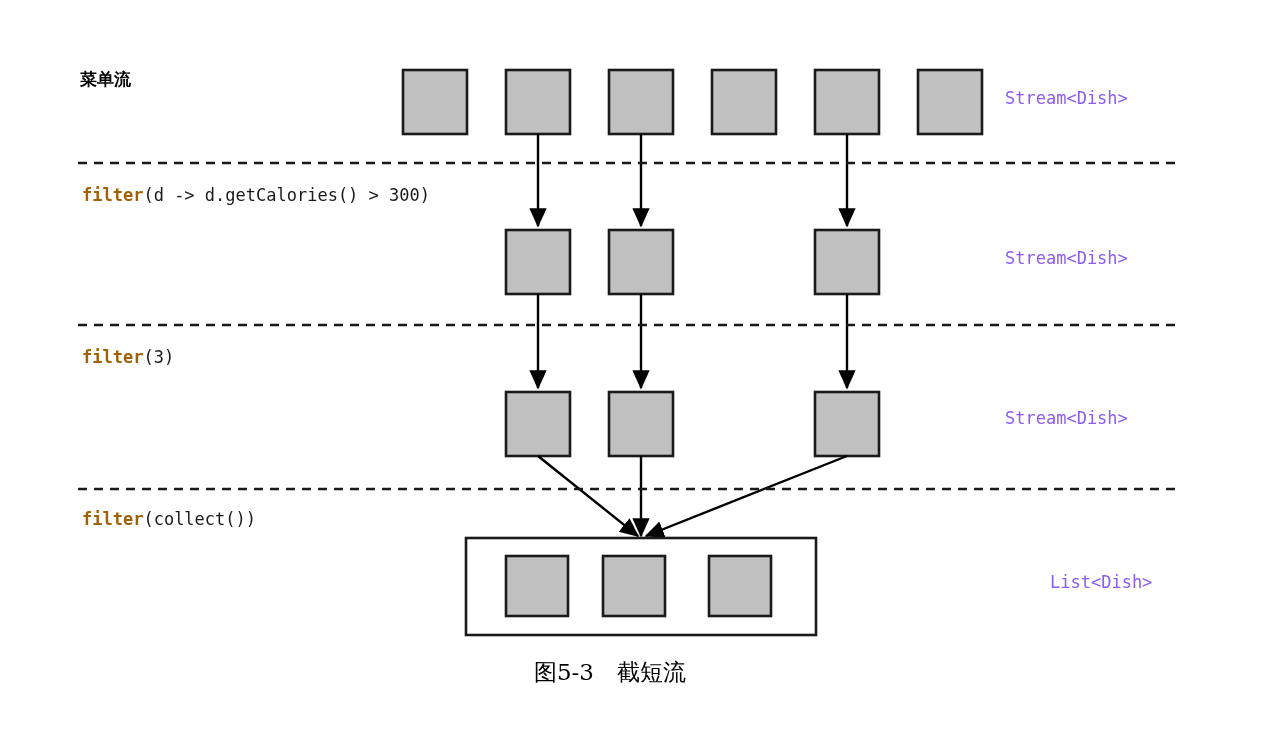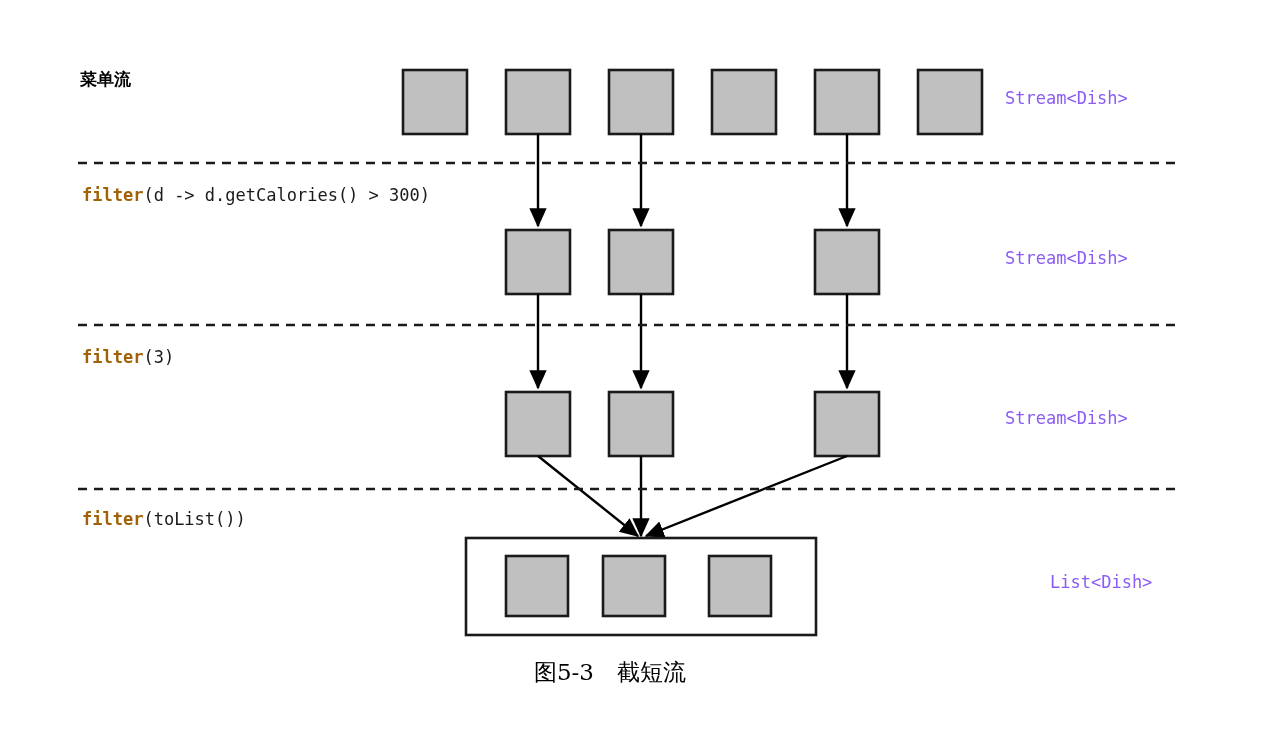--- a/index.html
+++ b/index.html
@@ -72,21 +72,21 @@
 
   <div class="op-label" style="left:82px; top:185px;">
     <span class="op-name">filter</span><span class="op-args">(d -&gt; d.getCalories() &gt; 300)</span>
   </div>
 
   <div class="op-label" style="left:82px; top:347px;">
     <span class="op-name">filter</span><span class="op-args">(3)</span>
   </div>
 
   <div class="op-label" style="left:82px; top:509px;">
-    <span class="op-name">filter</span><span class="op-args">(toList())</span>
+    <span class="op-name">filter</span><span class="op-args">(collect())</span>
   </div>
 
   <div class="type-label" style="left:1005px; top:88px;">Stream&lt;Dish&gt;</div>
   <div class="type-label" style="left:1005px; top:248px;">Stream&lt;Dish&gt;</div>
   <div class="type-label" style="left:1005px; top:408px;">Stream&lt;Dish&gt;</div>
   <div class="type-label" style="left:1050px; top:572px;">List&lt;Dish&gt;</div>
 
   <div class="caption" style="top:657px;">图5-3　截短流</div>
 
   <svg id="diagram-svg" viewBox="0 0 1270 751">

